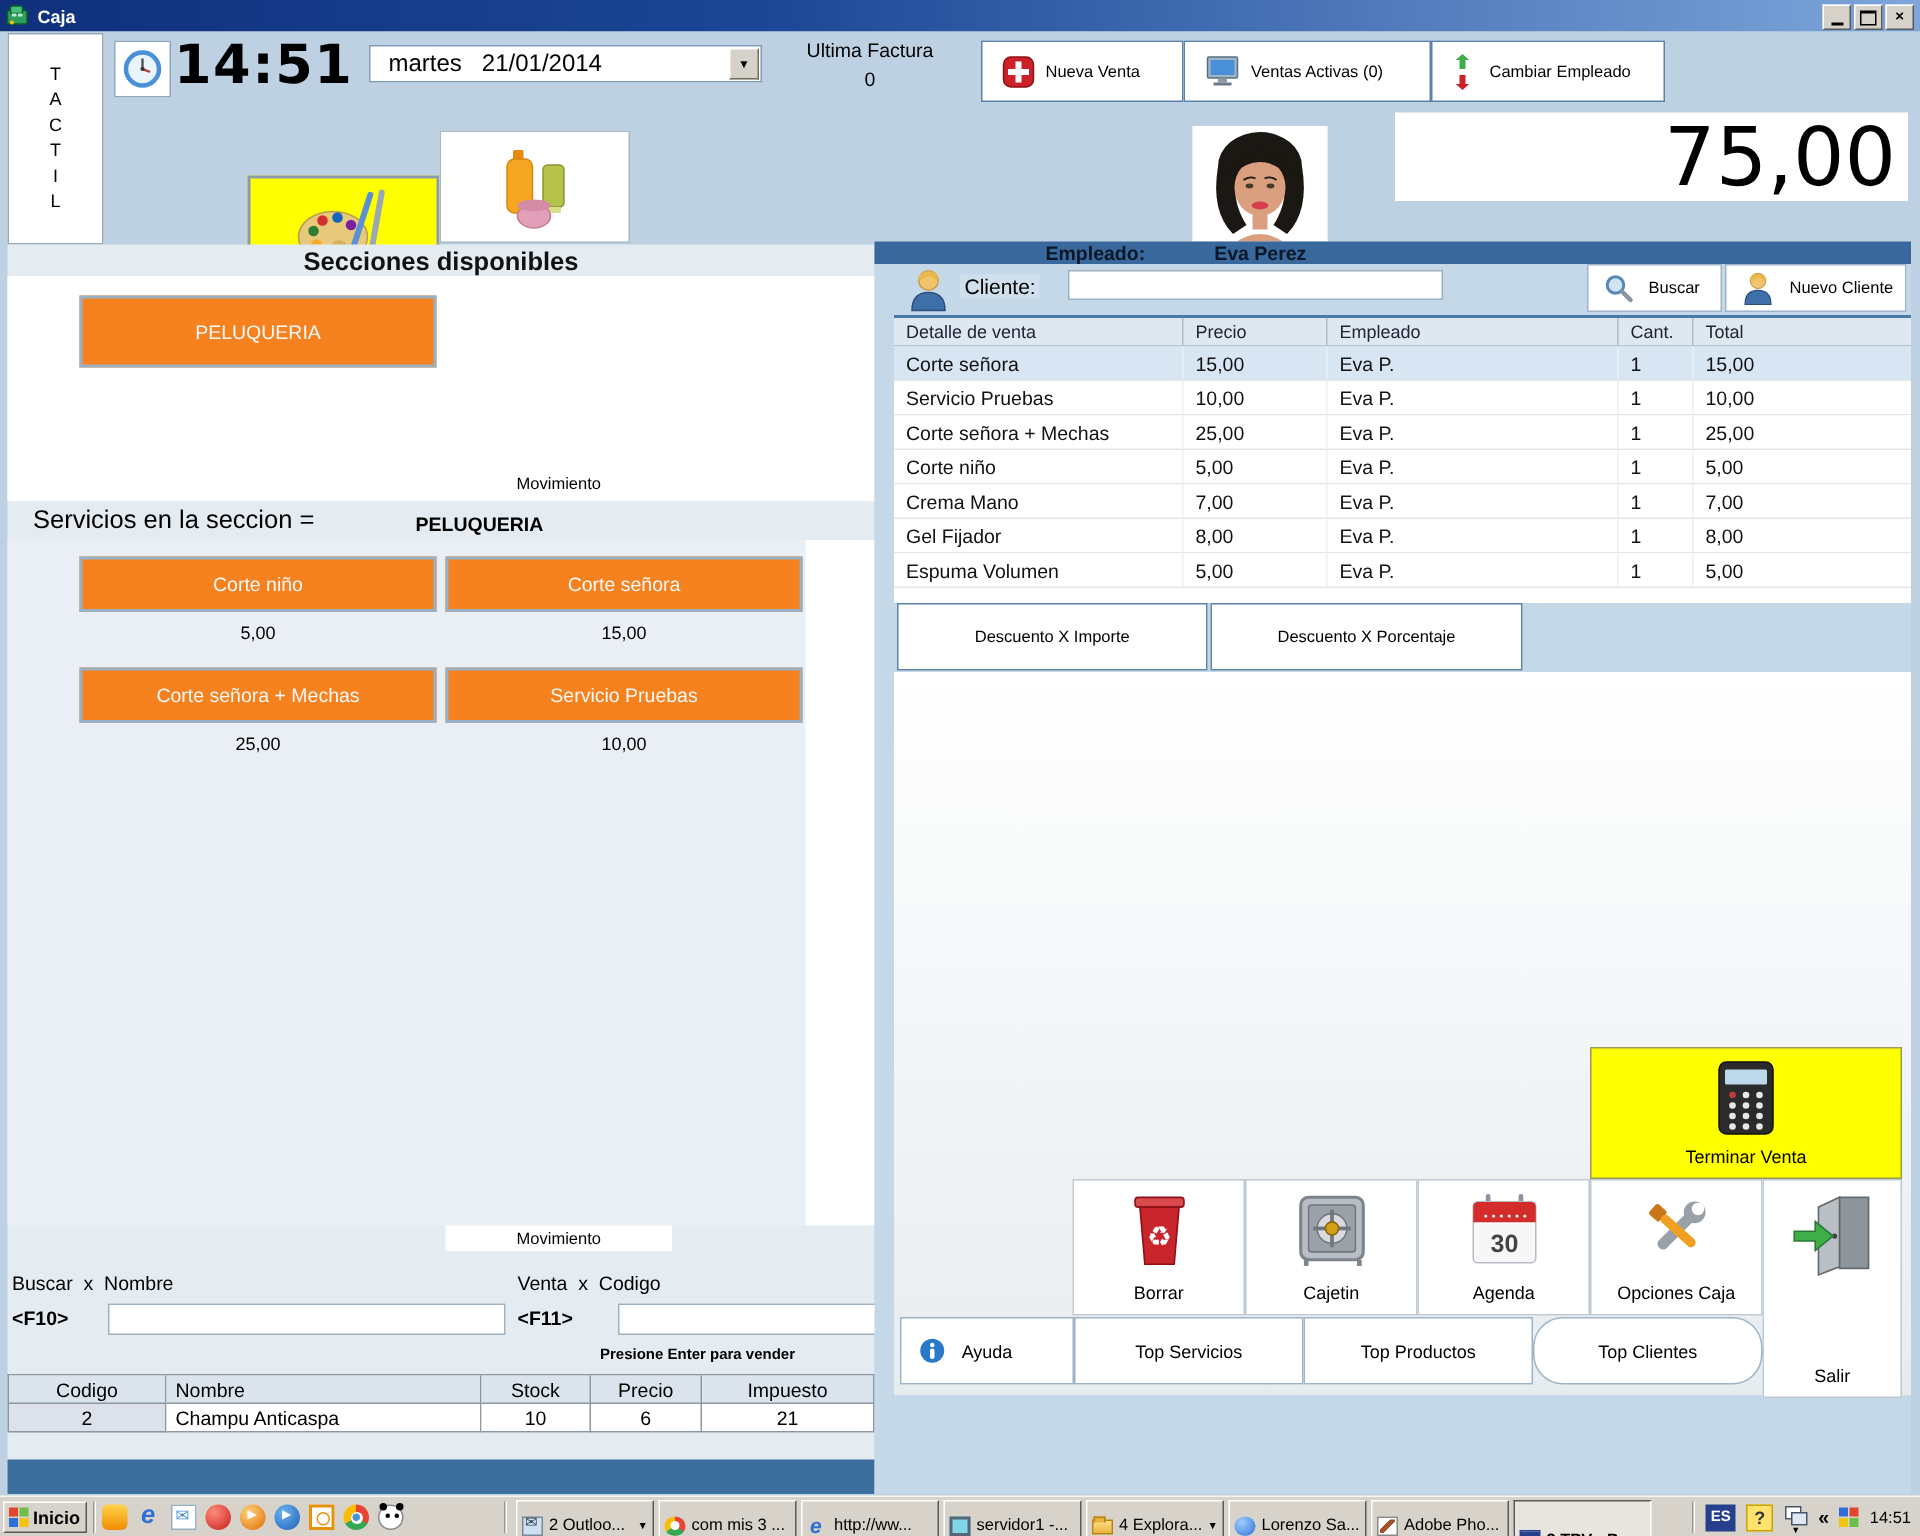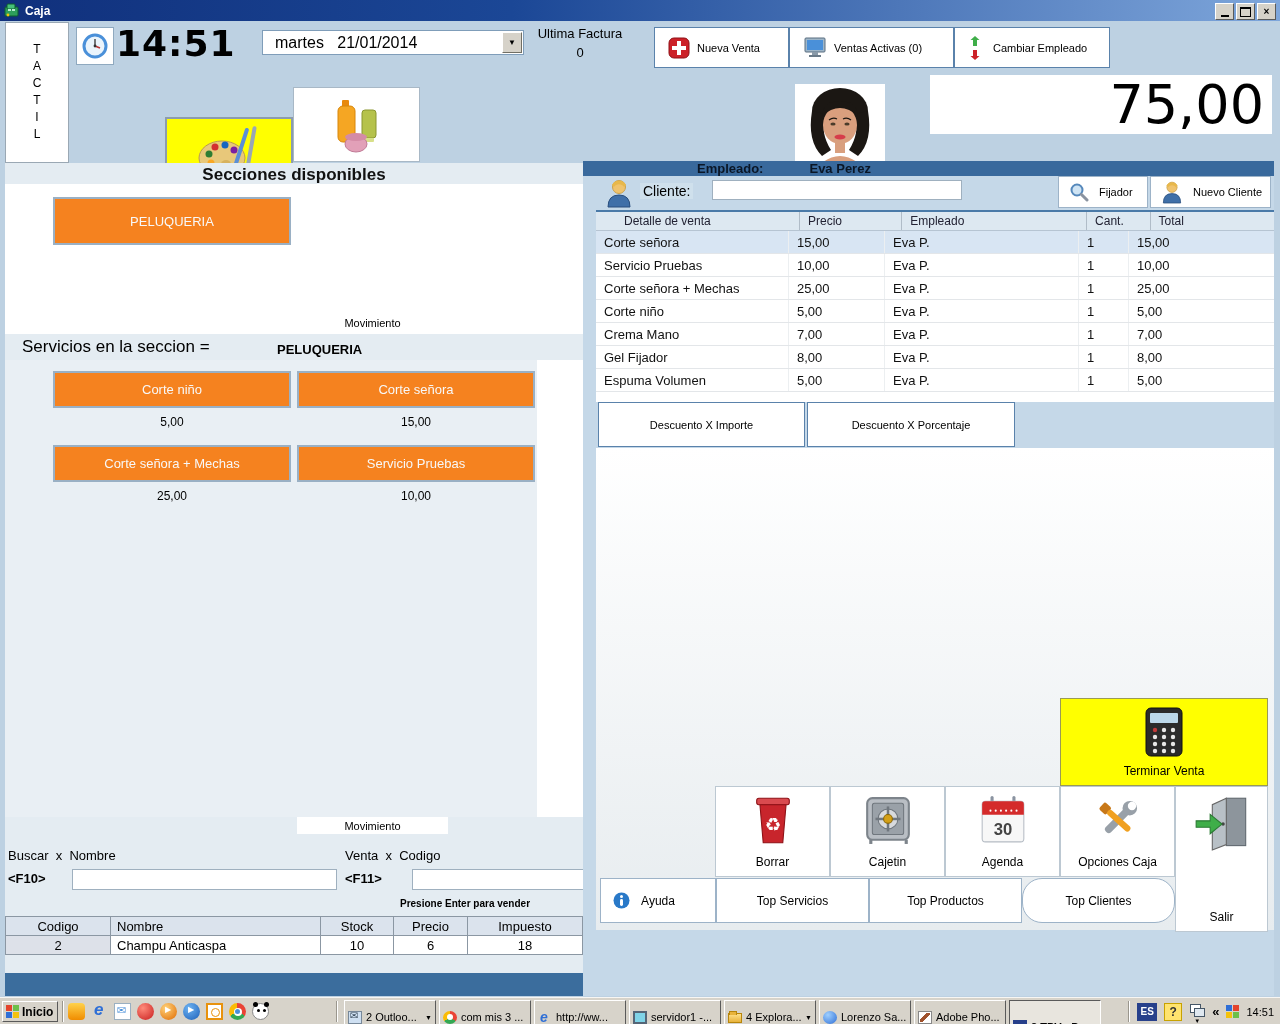--- a/index.html
+++ b/index.html
@@ -21,21 +21,21 @@
   .winbtn .maxi{display:block;width:9px;height:7px;border:1px solid #000;border-top:2px solid #000;}
 
   
   .topbar{left:0;top:21px;width:1280px;height:142px;background:#bdd1e2;}
   .tactil{left:5px;top:1px;width:62px;height:139px;background:#fff;border:1px solid #9aa8b4;
     display:flex;align-items:center;justify-content:center;}
   .tactil span{writing-mode:vertical-lr;text-orientation:upright;font-size:12px;letter-spacing:3px;color:#000;}
   .clock-btn{left:76px;top:6px;width:36px;height:36px;background:#fff;border:1px solid #8fa9bf;
     display:flex;align-items:center;justify-content:center;}
   .big-time{left:116px;top:2px;font-size:36px;font-weight:bold;color:#000;font-family:"DejaVu Sans",sans-serif;letter-spacing:1px;}
-  .date-combo{left:262px;top:9px;width:260px;height:23px;background:#fff;border:1px solid #7f9db9;display:flex;align-items:center;}
+  .date-combo{left:246px;top:9px;width:260px;height:23px;background:#fff;border:1px solid #7f9db9;display:flex;align-items:center;}
   .date-text{font-size:16px;color:#000;padding-left:12px;white-space:pre;flex:1;}
   .combo-arrow{width:18px;height:19px;margin-right:1px;background:#d6d2c9;border:1px solid;
     border-color:#fff #716f64 #716f64 #fff;display:flex;align-items:center;justify-content:center;
     font-size:8px;color:#000;}
   .ultima-lbl{left:515px;top:5px;width:130px;text-align:center;font-size:13px;color:#000;}
   .ultima-val{left:515px;top:24px;width:130px;text-align:center;font-size:13px;color:#000;}
   .top-btn{top:6px;height:41px;background:#fff;border:1px solid #5a82ab;display:flex;align-items:center;
     gap:7px;padding-left:13px;font-size:11px;color:#000;box-sizing:border-box;}
   .btn-nueva{left:654px;width:135px;}
   .btn-ventas{left:789px;width:165px;}
@@ -99,21 +99,21 @@
   .cli-lbl{left:57px;top:22px;font-size:14px;color:#000;background:#cfe0ec;padding:0 3px;}
   .cli-inp{left:129px;top:19px;width:250px;height:20px;}
   .side-btn{top:15px;height:32px;background:#fff;border:1px solid #9db3c8;box-sizing:border-box;
     display:flex;align-items:center;font-size:11px;color:#000;gap:10px;padding-left:10px;}
   .btn-buscar{left:475px;width:90px;}
   .btn-nuevoc{left:567px;width:121px;}
 
   .stable{left:13px;top:49px;width:678px;height:190px;background:#fff;border-top:2px solid #4a7aa8;}
   .shead{display:flex;height:18px;background:#dde8f1;border-bottom:1px solid #b6c4d2;}
   .shc{font-size:12px;color:#223;display:flex;align-items:center;padding-left:8px;box-sizing:border-box;
-    border-left:1px solid #b0bcc8;margin-left:20px;}
+    border-left:1px solid #b0bcc8;}
   .shc:first-child{border-left:none;}
   .srow{display:flex;height:22px;border-bottom:1px solid #e3e6e9;background:#fff;}
   .srow.sel{background:#d8e5f3;}
   .scell{font-size:13px;color:#111;display:flex;align-items:center;padding-left:8px;box-sizing:border-box;
     border-left:1px solid #eceff1;}
   .scell:first-child{border-left:none;}
   .c0{width:192px;} .c1{width:96px;} .c2{width:194px;} .c3{width:50px;} .c4{width:146px;}
 
   .disc-btn{top:241px;height:45px;background:#fff;border:1px solid #5a82ab;box-sizing:border-box;
     display:flex;align-items:center;justify-content:center;font-size:11px;color:#000;}
@@ -361,21 +361,21 @@
           <div class="pcell pc2">Stock</div>
           <div class="pcell pc3">Precio</div>
           <div class="pcell pc4">Impuesto</div>
         </div>
       <div>
           <div class="prow pdata">
             <div class="pcell pc0">2</div>
             <div class="pcell pc1">Champu Anticaspa</div>
             <div class="pcell pc2">10</div>
             <div class="pcell pc3">6</div>
-            <div class="pcell pc4">18</div>
+            <div class="pcell pc4">21</div>
           </div>
         </div>
     </div>
     <div class="abs lp-strip"></div>
   </div>
 
   <div class="abs right-panel">
     <div class="abs emp-bar">
       <span class="emp-lbl">Empleado:</span>
       <span class="emp-name">Eva Perez</span>
@@ -388,21 +388,21 @@
           <path d="M3 29 q0-12 11-12 q11 0 11 12 z" fill="#3f6fa8" stroke="#2a4f7e"></path>
         </svg>
     </div>
     <div class="abs cli-lbl">Cliente:</div>
     <input class="abs inp cli-inp" value="" style="">
     <div class="abs side-btn btn-buscar">
       <svg width="20" height="20" viewBox="0 0 20 20">
           <circle cx="8" cy="8" r="5.5" fill="#cfe4f4" stroke="#5588bb" stroke-width="2"></circle>
           <line x1="12.5" y1="12.5" x2="18" y2="18" stroke="#8a93a0" stroke-width="3" stroke-linecap="round"></line>
         </svg>
-      <span>Fijador</span>
+      <span>Buscar</span>
     </div>
     <div class="abs side-btn btn-nuevoc">
       <svg width="22" height="24" viewBox="0 0 28 30">
           <circle cx="14" cy="9" r="6.5" fill="#f0c36d" stroke="#caa14e"></circle>
           <path d="M7 7 a8 8 0 0 1 14 0 l-2 2 a6 6 0 0 0 -10 0 z" fill="#e8b84b"></path>
           <path d="M3 29 q0-12 11-12 q11 0 11 12 z" fill="#3f6fa8" stroke="#2a4f7e"></path>
         </svg>
       <span>Nuevo Cliente</span>
     </div>
 

